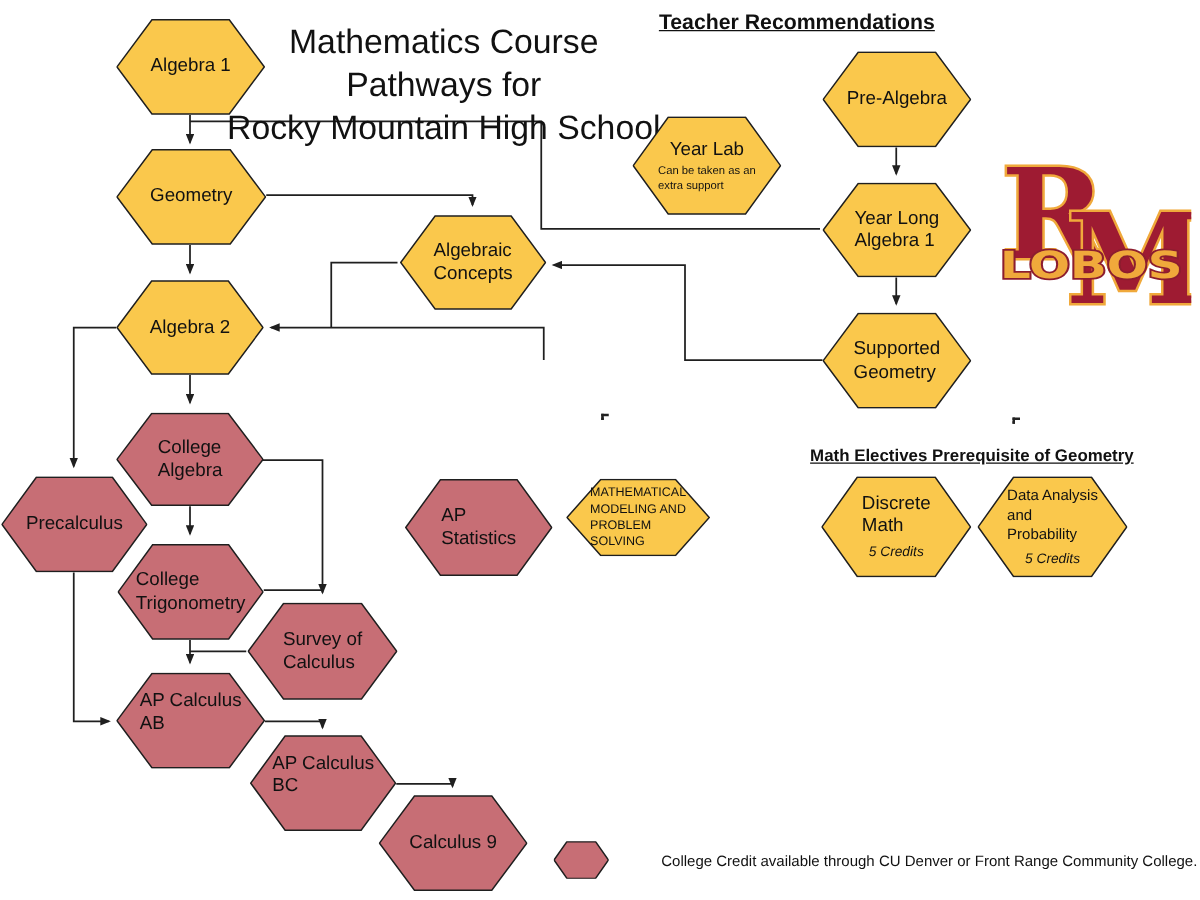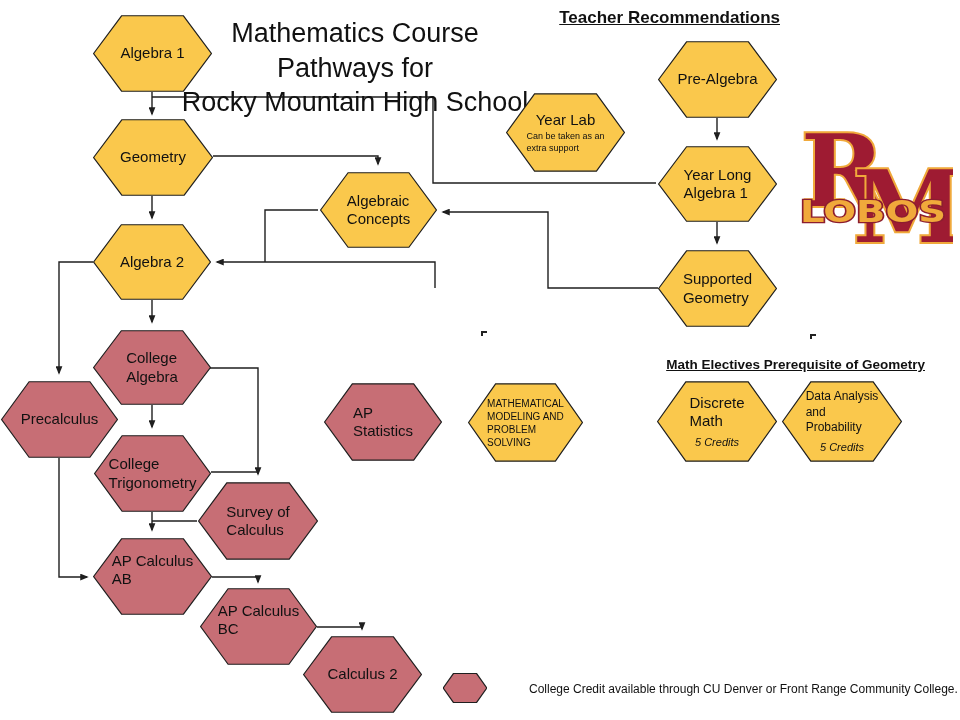--- a/index.html
+++ b/index.html
@@ -19,21 +19,21 @@
     text-align:left;white-space:pre-line;line-height:1.22;
   }
   .hex-label{font-size:15px;}
   .hex-label.small{font-size:15px;}
   .hex-label.tiny{font-size:10px;line-height:1.3;}
   .hex-label.mid{font-size:12px;line-height:1.3;}
   .hex-note{font-size:9px;margin-top:2px;line-height:1.25;}
   .hex-credits{font-size:11px;font-style:italic;margin-top:5px;}
   
   .page-title{font-size:27px;line-height:1.28;text-align:center;white-space:pre-line;}
-  .section-heading{font-weight:bold;text-decoration:underline;text-align:right;}
+  .section-heading{font-weight:bold;text-decoration:underline;text-align:center;}
   .h-large{font-size:17px;}
   .h-small{font-size:13.5px;}
   .legend-text{font-size:12px;}
   
   .stray-mark{width:4px;height:3px;border-left:2px solid #222;border-top:2px solid #222;}
   .stray-mark:after{content:"";display:block;width:2px;height:2px;background:#222;margin-left:-2px;margin-top:1px;}
 </style>
 </head>
 <body>
 
@@ -185,32 +185,32 @@
         <polygon points="0.5,50 24,1 76,1 99.5,50 76,99 24,99" fill="#C76E75" stroke="#1f1f1f" stroke-width="1.2" vector-effect="non-scaling-stroke"></polygon>
       </svg>
     <div class="hex-content" style="justify-content:flex-start;padding-top:14px;"><div class="hex-label small">AP Calculus
 BC</div></div>
   </div>
 
   <div class="hex" style="left:303px;top:636px;width:119px;height:77px">
     <svg viewBox="0 0 100 100" preserveAspectRatio="none">
         <polygon points="0.5,50 24,1 76,1 99.5,50 76,99 24,99" fill="#C76E75" stroke="#1f1f1f" stroke-width="1.2" vector-effect="non-scaling-stroke"></polygon>
       </svg>
-    <div class="hex-content"><div class="hex-label">Calculus 2</div></div>
+    <div class="hex-content"><div class="hex-label">Calculus 9</div></div>
   </div>
 
   <div class="hex" style="left:324px;top:383px;width:118px;height:78px">
     <svg viewBox="0 0 100 100" preserveAspectRatio="none">
         <polygon points="0.5,50 24,1 76,1 99.5,50 76,99 24,99" fill="#C76E75" stroke="#1f1f1f" stroke-width="1.2" vector-effect="non-scaling-stroke"></polygon>
       </svg>
     <div class="hex-content"><div class="hex-label">AP
 Statistics</div></div>
   </div>
 
-  <div class="hex" style="left:468px;top:383px;width:115px;height:79px">
+  <div class="hex" style="left:453px;top:383px;width:115px;height:62px">
     <svg viewBox="0 0 100 100" preserveAspectRatio="none">
         <polygon points="0.5,50 24,1 76,1 99.5,50 76,99 24,99" fill="#FAC84C" stroke="#1f1f1f" stroke-width="1.2" vector-effect="non-scaling-stroke"></polygon>
       </svg>
     <div class="hex-content"><div class="hex-label tiny">MATHEMATICAL
 MODELING AND
 PROBLEM
 SOLVING</div></div>
   </div>
 
   <div class="hex" style="left:657px;top:381px;width:120px;height:81px">

